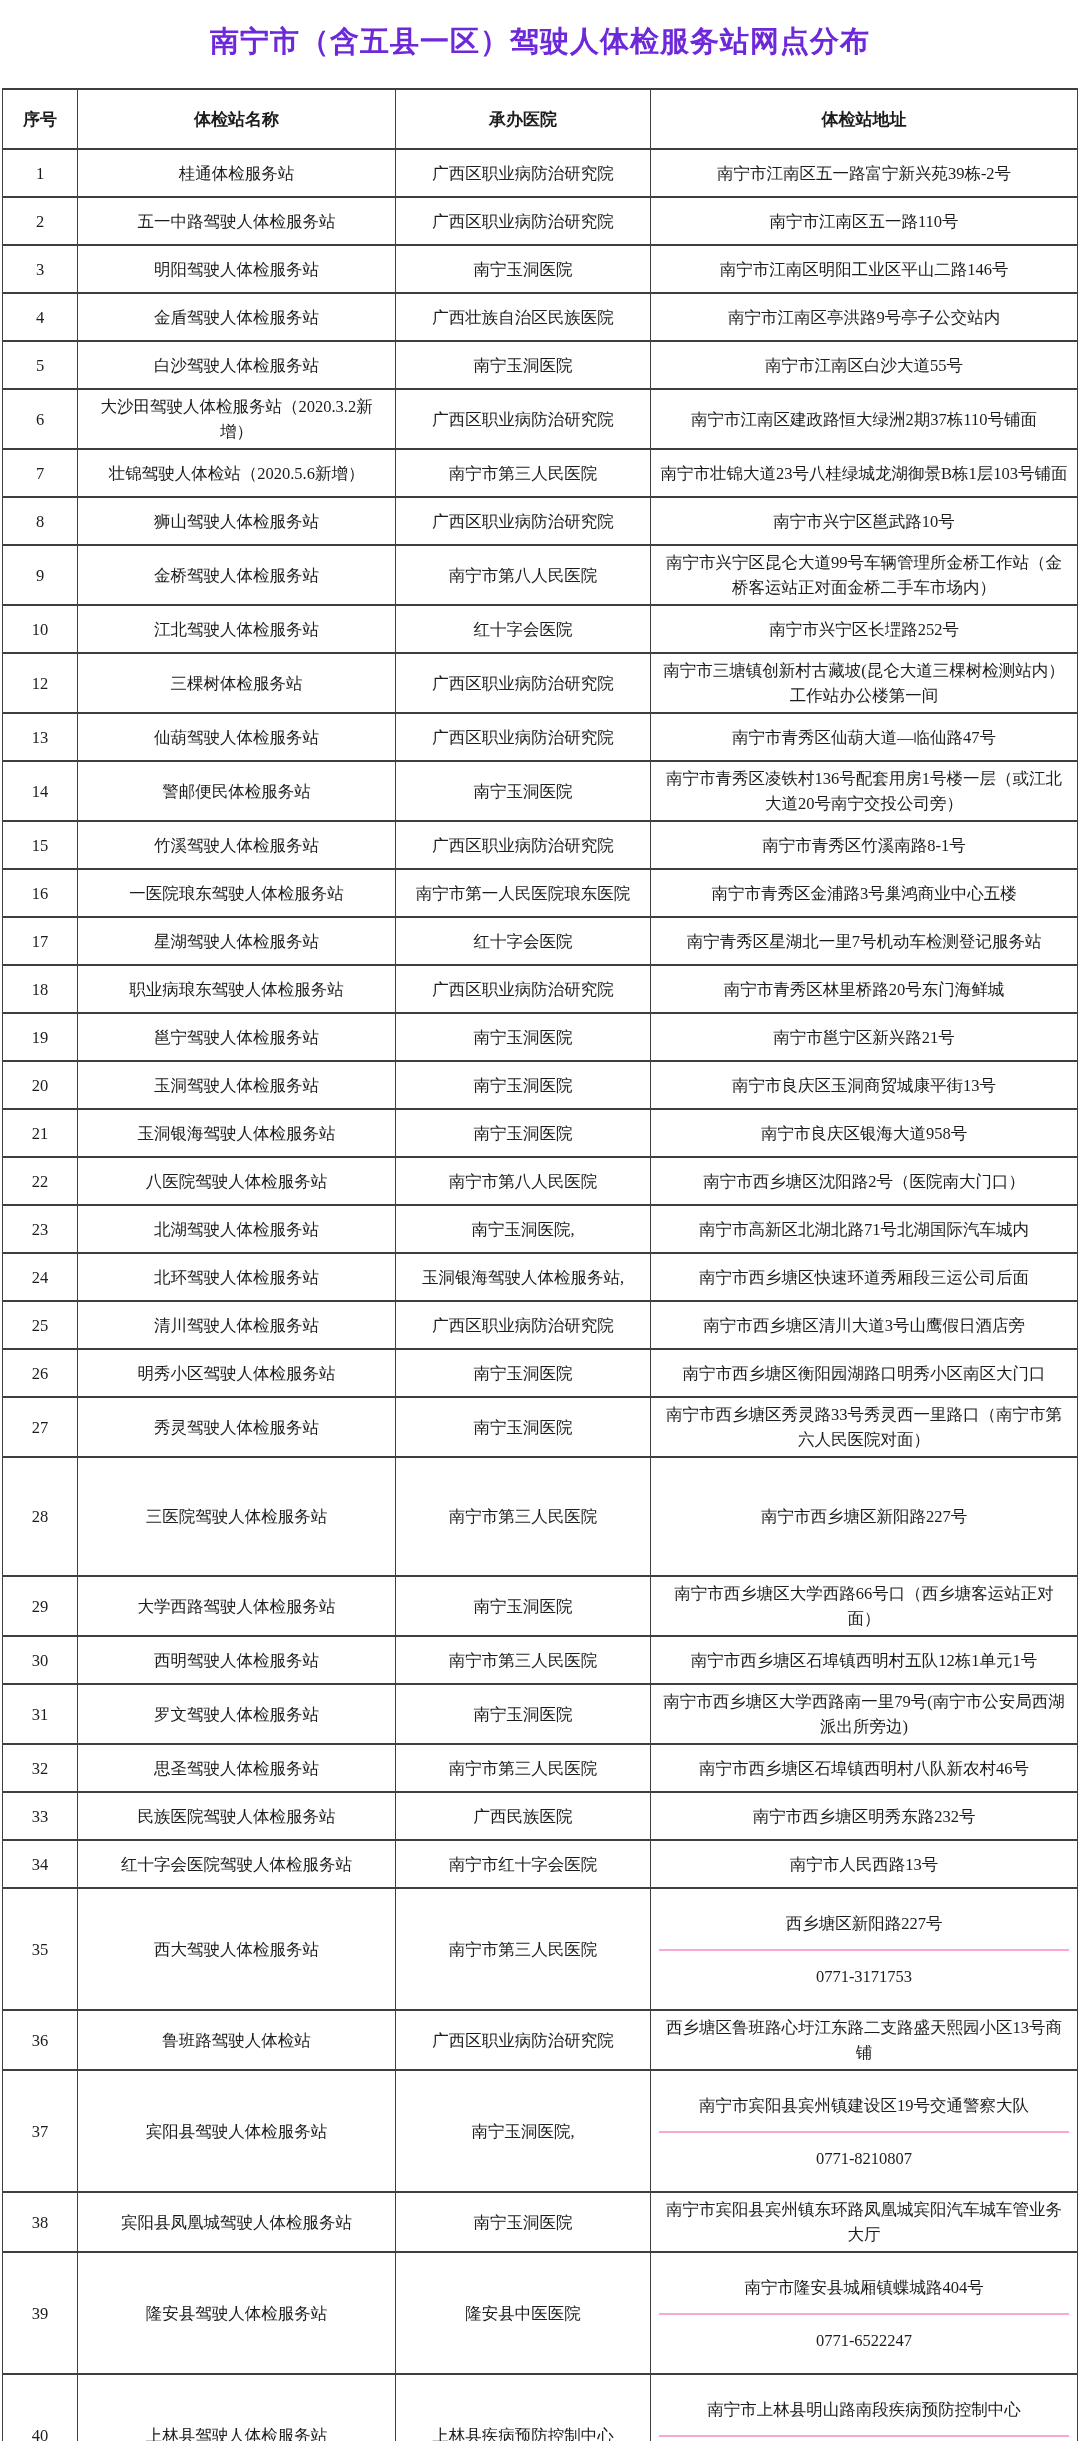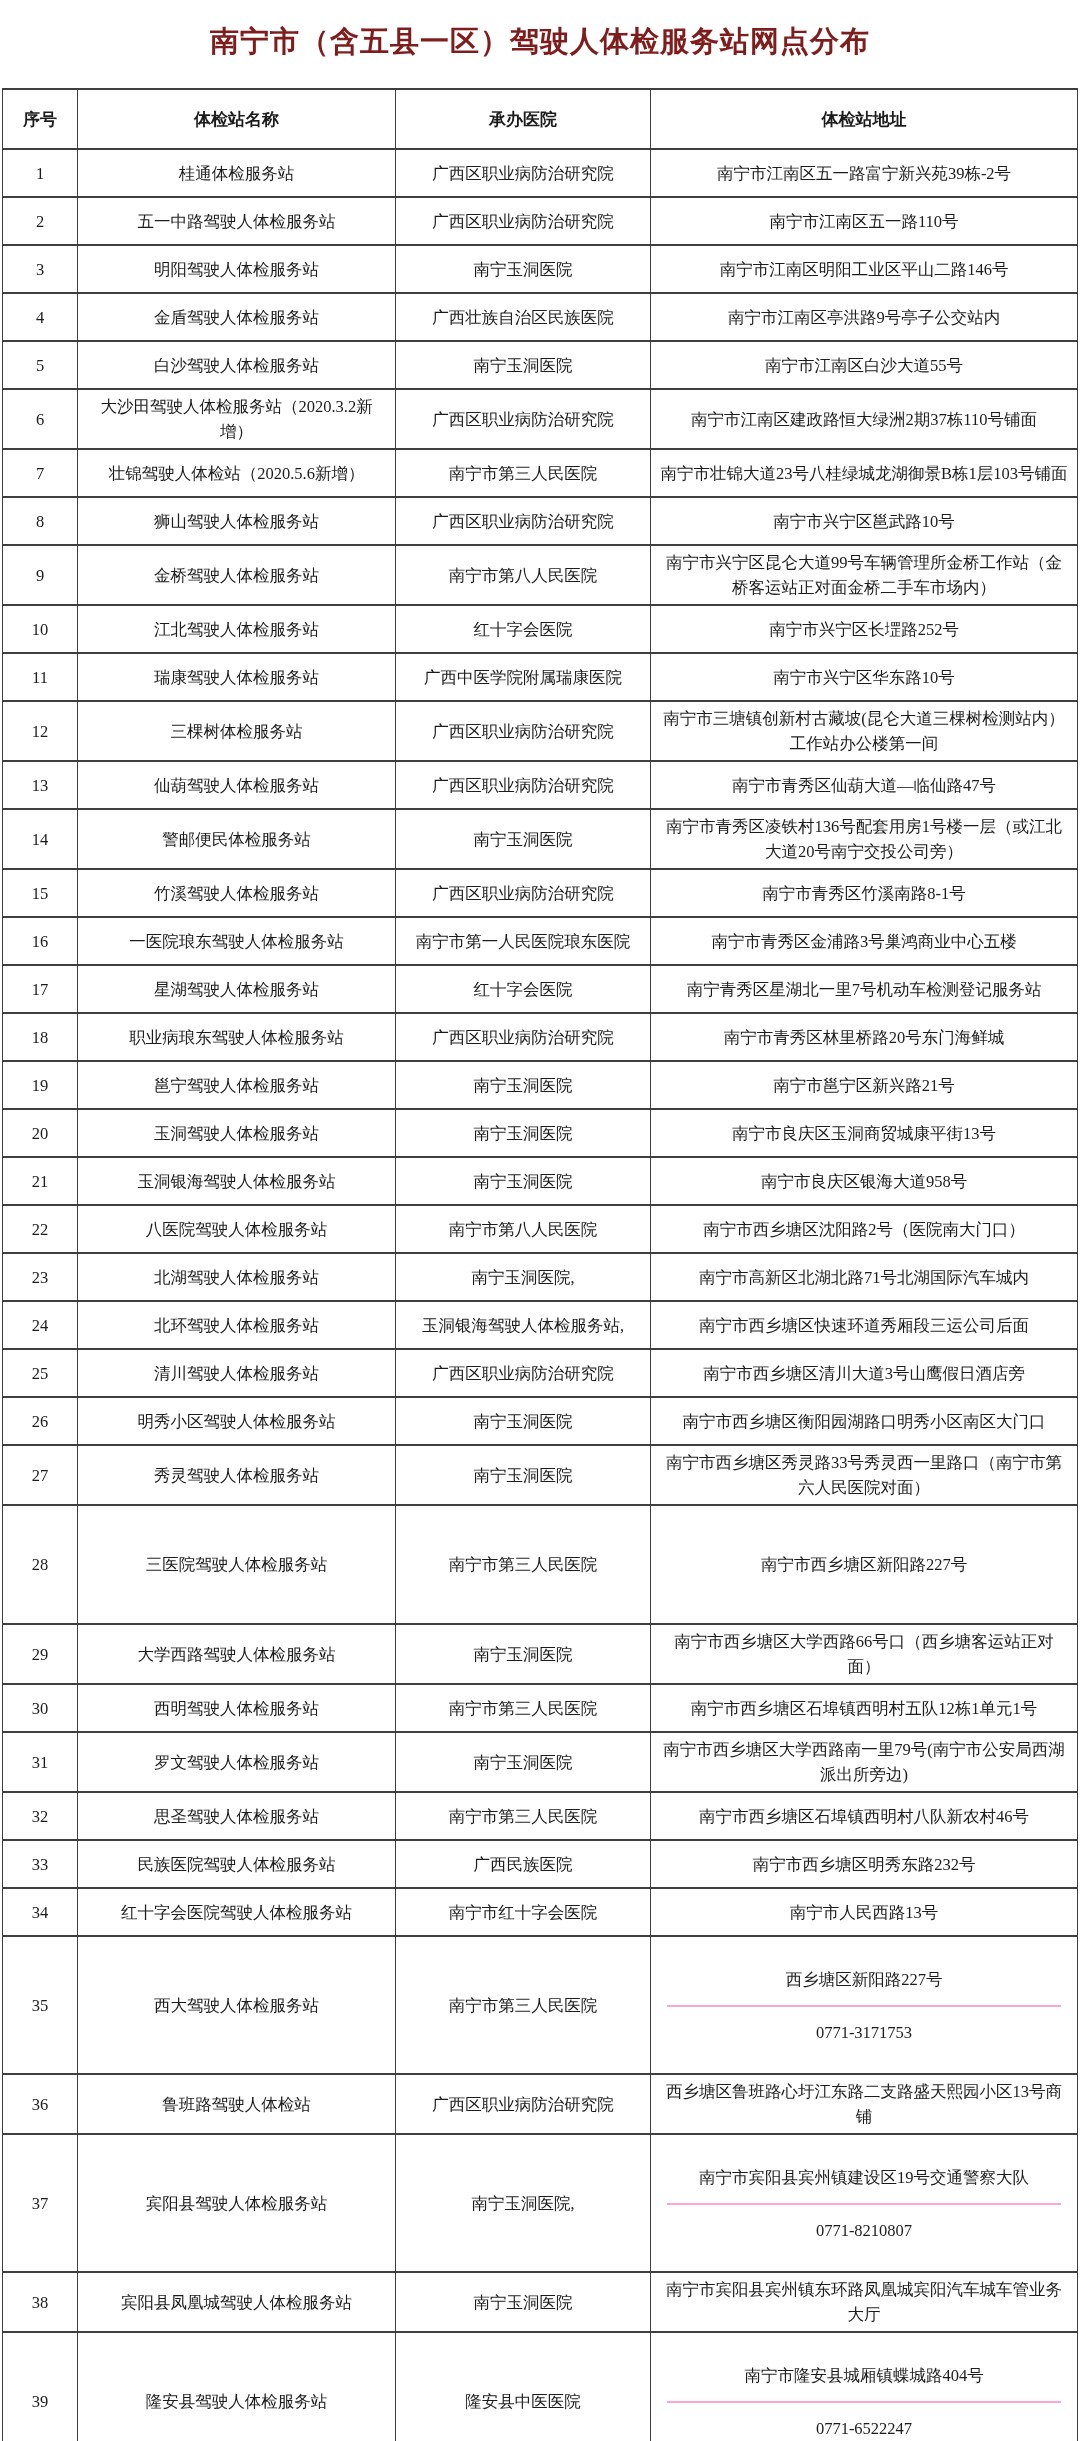--- a/index.html
+++ b/index.html
@@ -40,36 +40,36 @@
     padding:4px 8px;
     word-break:break-all;
   }
   th {
     font-weight:bold;
     font-size:17px;
     height:60px;
   }
   td { height:48px; }
   tr.tall td { height:119px; }
-  td.split { padding:16px; }
+  td.split { padding:8px; }
   td.split .sub {
     min-height:52px;
     display:flex;
     align-items:center;
     justify-content:center;
     padding:3px 8px;
   }
   td.split .sub + .sub { border-top:2px solid #f9a8d4; }
 </style>
 </head>
 <body>
 
 <div class="page">
 
-  <div class="title" style="color: #7f1d1d;">南宁市（含五县一区）驾驶人体检服务站网点分布</div>
+  <div class="title" style="color: #6d28d9;">南宁市（含五县一区）驾驶人体检服务站网点分布</div>
 
   <table class="stations">
     <colgroup>
       <col class="c-no">
         <col class="c-name">
         <col class="c-hosp">
         <col class="c-addr">
     </colgroup>
     <thead>
       <tr>
@@ -134,26 +134,20 @@
           <td>南宁市第八人民医院</td>
           <td>南宁市兴宁区昆仑大道99号车辆管理所金桥工作站（金桥客运站正对面金桥二手车市场内）</td>
         </tr>
         <tr>
           <td>10</td>
           <td>江北驾驶人体检服务站</td>
           <td>红十字会医院</td>
           <td>南宁市兴宁区长堽路252号</td>
         </tr>
         <tr>
-          <td>11</td>
-          <td>瑞康驾驶人体检服务站</td>
-          <td>广西中医学院附属瑞康医院</td>
-          <td>南宁市兴宁区华东路10号</td>
-        </tr>
-        <tr>
           <td>12</td>
           <td>三棵树体检服务站</td>
           <td>广西区职业病防治研究院</td>
           <td>南宁市三塘镇创新村古藏坡(昆仑大道三棵树检测站内）工作站办公楼第一间</td>
         </tr>
         <tr>
           <td>13</td>
           <td>仙葫驾驶人体检服务站</td>
           <td>广西区职业病防治研究院</td>
           <td>南宁市青秀区仙葫大道—临仙路47号</td>

